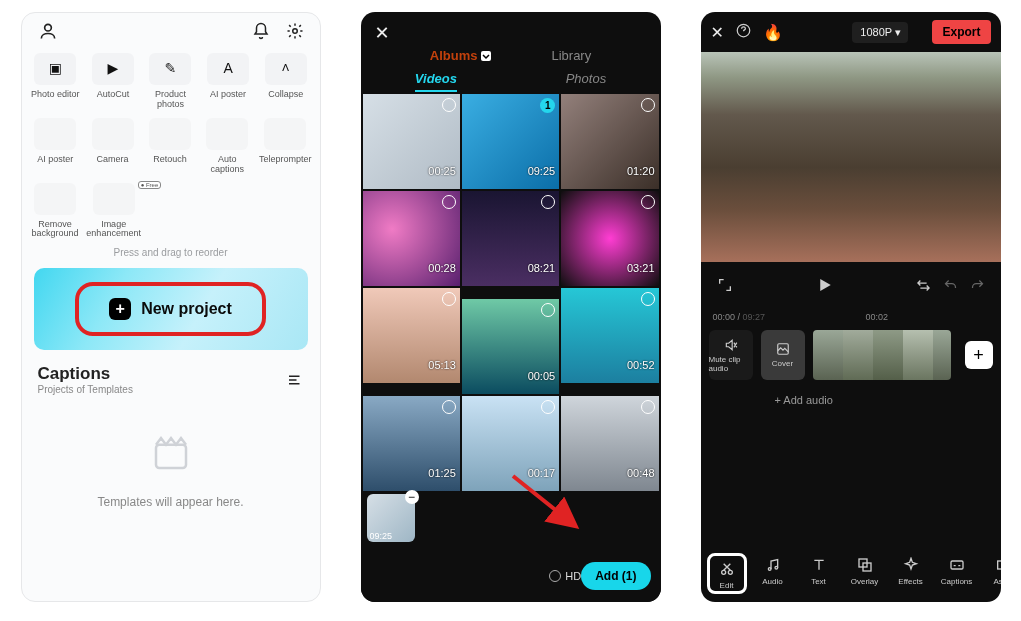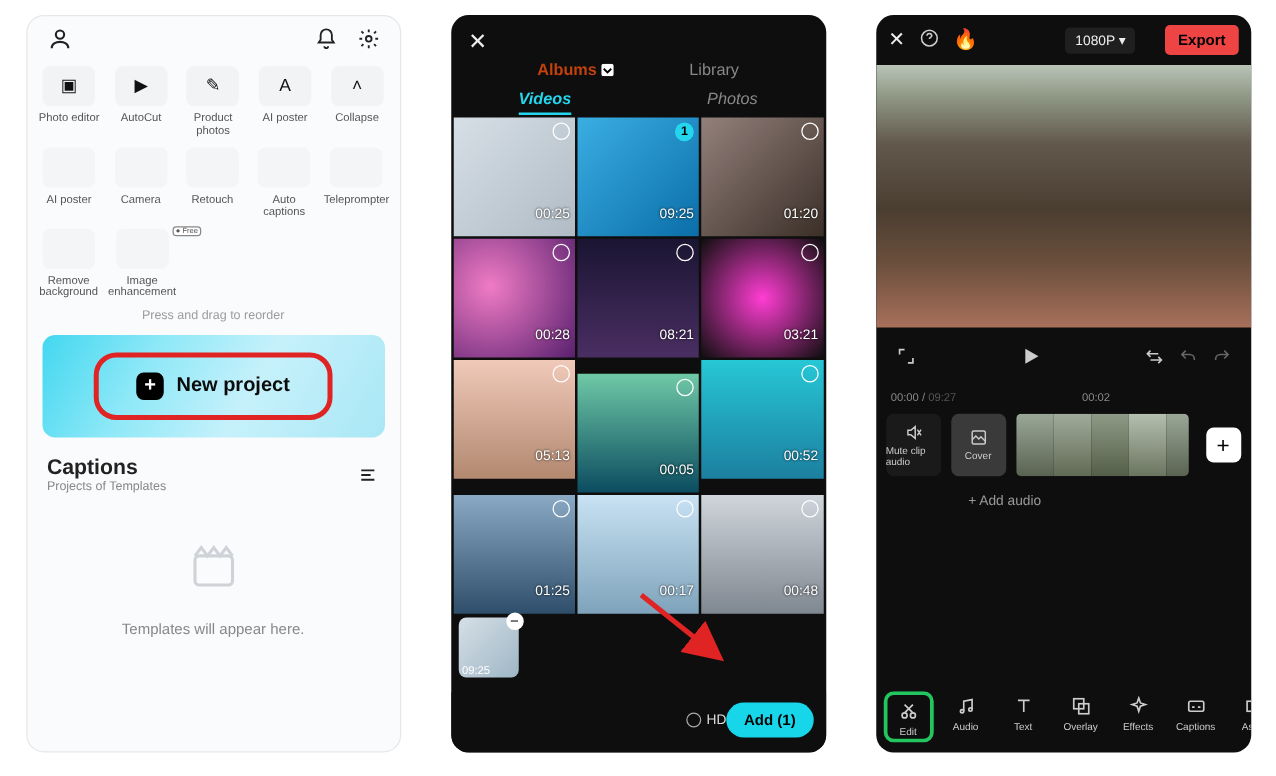--- a/index.html
+++ b/index.html
@@ -115,21 +115,21 @@
   .mute-tile, .cover-tile { width:44px; height:50px; background:#1a1a1a; border-radius:6px; display:flex; flex-direction:column; align-items:center; justify-content:center; color:#ccc; font-size:8px; gap:3px;}
   .cover-tile { background:#3a3a3a;}
   .clip-strip { flex:1; height:50px; border-radius:4px; overflow:hidden; display:flex;}
   .clip-strip .frame { flex:0 0 30px; height:100%; }
   .f1{background:linear-gradient(#9aa797,#5a6352);} .f2{background:linear-gradient(#a1ab9b,#606b55);} .f3{background:linear-gradient(#8e9a86,#545f49);} .f4{background:linear-gradient(#b5bfaf,#6a7560);}
   .plus-tile { width:28px; height:28px; background:#fff; border-radius:6px; display:flex; align-items:center; justify-content:center; font-size:18px; color:#000; margin-left:6px;}
   .add-audio { font-size:11px; color:#999; padding:6px 0 0 74px;}
   .tool-row { position:absolute; bottom:8px; left:0; right:0; padding:0 6px; display:flex; gap:6px; overflow:hidden; }
   .trow-item { flex:0 0 40px; text-align:center; color:#ccc; font-size:8px;}
   .trow-item .ic { height:24px; display:flex; align-items:center; justify-content:center; font-size:15px;}
-  .red-sq { border:3px solid #22c55e; border-radius:8px; padding:1px 2px;}
+  .red-sq { border:3px solid #ffffff; border-radius:8px; padding:1px 2px;}
 </style>
 </head>
 <body>
 
 <div class="phone light">
   <div class="p1-top">
     <span class="icon">
       <svg width="20" height="20" viewBox="0 0 24 24" fill="none" stroke="#222" stroke-width="2">
           <circle cx="12" cy="8" r="4"></circle>
           <path d="M4 21c0-4 4-6 8-6s8 2 8 6"></path>

